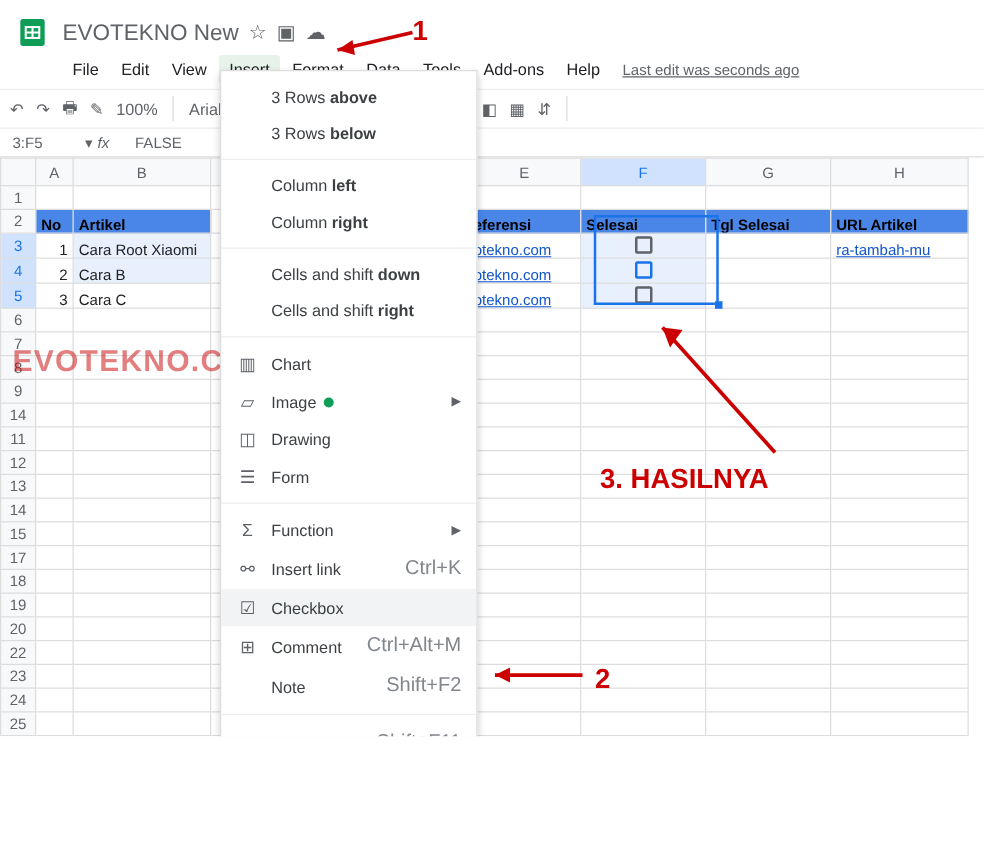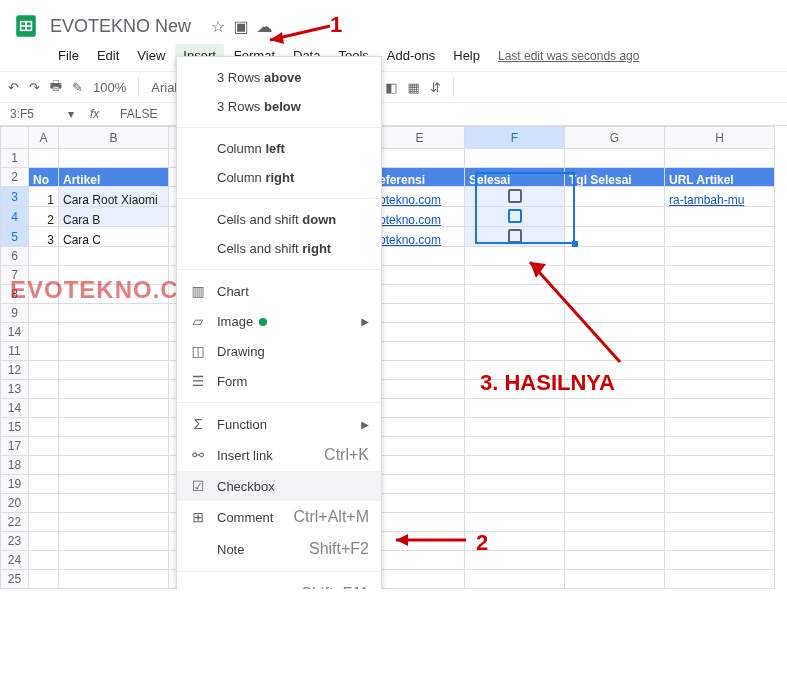--- a/index.html
+++ b/index.html
@@ -1,42 +1,42 @@
 <!DOCTYPE html>
 <html><head>
 <meta charset="utf-8">
 <style>
   * { box-sizing: border-box; }
   body { margin:0; font-family: Arial, sans-serif; font-size:13px; color:#202124; background:#fff; width:787px; position:relative; }
   .titlebar { display:flex; align-items:center; padding:8px 8px 0 8px; }
   .logo { width:36px; height:36px; display:flex; align-items:center; justify-content:center; margin-right:6px; }
   .logo svg { width:26px; }
-  .doc-title { font-size:18px; color:#5f6368; margin-right:20px; }
+  .doc-title { font-size:18px; color:#5f6368; margin-right:8px; }
   .title-icons { color:#5f6368; display:flex; gap:8px; font-size:16px; }
   .menubar { display:flex; align-items:center; padding:0 8px 4px 50px; gap:2px; font-size:13px; color:#202124; margin-top:0; }
   .menubar .mitem { padding:4px 8px; border-radius:3px; cursor:pointer; }
   .menubar .mitem.active { background:#e6f2ea; }
   .lastedit { color:#5f6368; text-decoration:underline; margin-left:8px; font-size:12px; }
   .toolbar { display:flex; align-items:center; border-top:1px solid #eee; border-bottom:1px solid #eee; padding:4px 8px; gap:10px; color:#5f6368; font-size:13px; }
   .toolbar .sep { width:1px; height:20px; background:#ddd; margin:0 2px; }
   .toolbar .zoom { display:flex; align-items:center; gap:2px; }
   .toolbar .fontsz { border:1px solid #ddd; padding:2px 6px; font-size:12px; border-radius:3px; }
   .namebox { display:flex; align-items:center; border-bottom:1px solid #ddd; padding:2px 8px; font-size:12px; color:#5f6368; }
   .nb-cell { width:60px; padding:2px; }
-  .nb-fx { width:24px; color:#5f6368; font-style:italic; margin-left:16px; }
+  .nb-fx { width:24px; color:#5f6368; font-style:italic; margin-left:4px; }
   .nb-val { margin-left:6px; color:#5f6368; }
   .sheet { position:relative; }
   .grid { border-collapse:collapse; table-layout:fixed; }
   .grid th, .grid td { border:1px solid #ddd; font-size:12px; padding:0; }
   .grid thead th { background:#f8f9fa; color:#5f6368; font-weight:normal; text-align:center; height:22px; }
   .grid thead th.rowcorner { width:28px; }
   .rownum { background:#f8f9fa; color:#5f6368; font-weight:normal; text-align:center; width:28px; font-size:11px; }
   .grid td .cell { padding:3px 4px; overflow:hidden; white-space:nowrap; height:18px; line-height:18px; }
   .hdr { background:#4a86e8; color:#fff; font-weight:bold; }
-  .hdr .cell { color:#ffffff; }
+  .hdr .cell { color:#000000; }
   .link .cell { color:#1155cc; text-decoration:underline; }
   .sel { background:#e8f0fe; }
   .chkcell { text-align:center; }
   .chkcell .box { display:inline-block; width:14px; height:14px; border:2px solid #5f6368; border-radius:2px; margin-top:2px; }
   .chkcell.selcenter .box { border-color:#1a73e8; }
   .colA { width:30px; }
   .colB { width:110px; }
   .colE { width:90px; }
   .colF { width:100px; }
   .colG { width:100px; }

